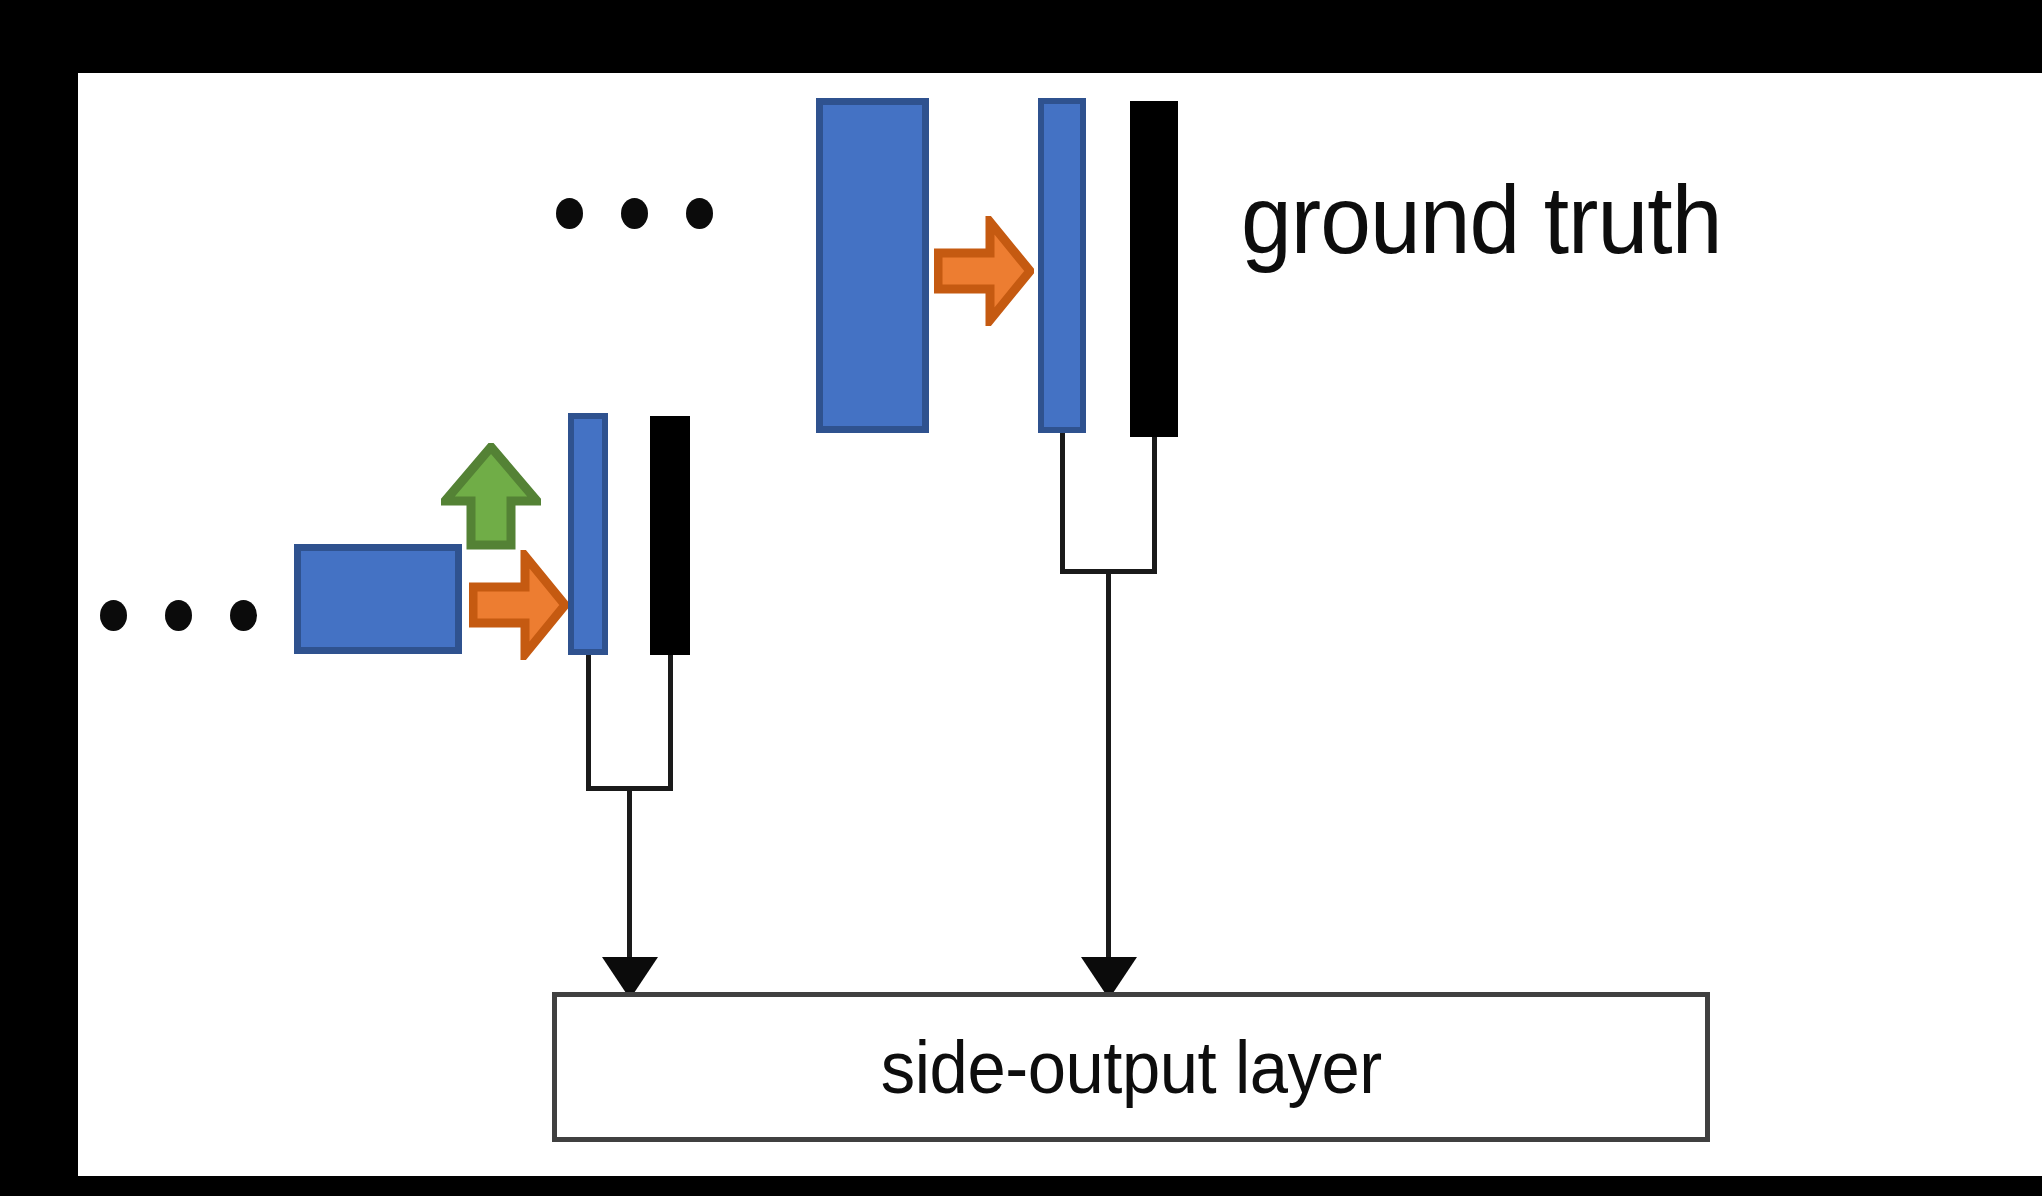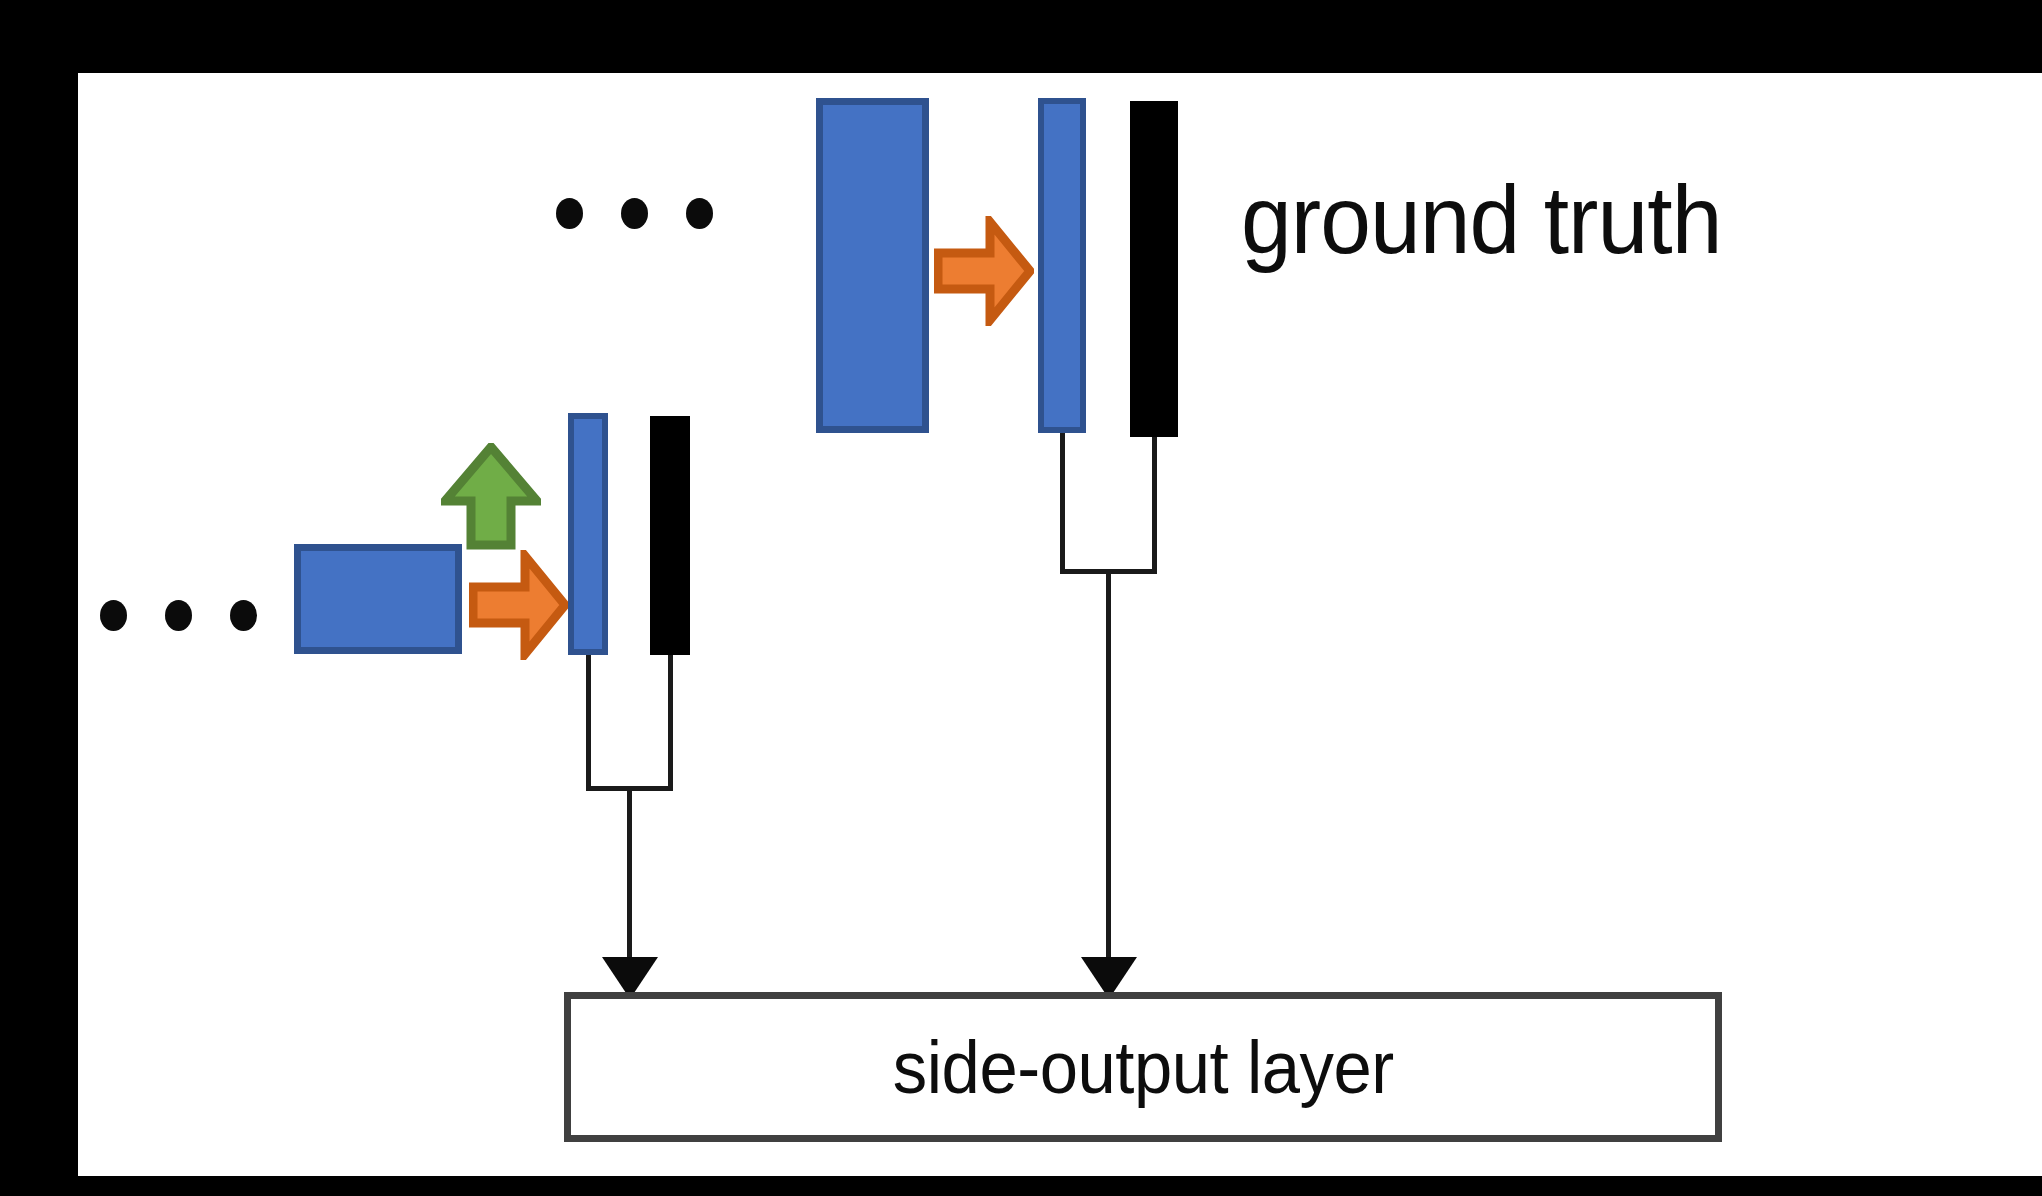--- a/index.html
+++ b/index.html
@@ -88,25 +88,24 @@
     border-left: 28px solid transparent;
     border-right: 28px solid transparent;
     border-top: 42px solid #0b0b0b;
   }
 
   
   #side-output-box {
     position: absolute;
     box-sizing: border-box;
     background: #ffffff;
-    border: 7px solid #404040;
+    border: 5px solid #404040;
     display: flex;
     align-items: center;
     justify-content: center;
-    margin-left: 12px;
   }
   #side-output-box .box-label {
     font-family: "Liberation Sans", sans-serif;
     font-size: 74px;
     color: #0d0d0d;
     letter-spacing: -0.5px;
     white-space: nowrap;
     transform: scaleX(0.93);
   }
 

